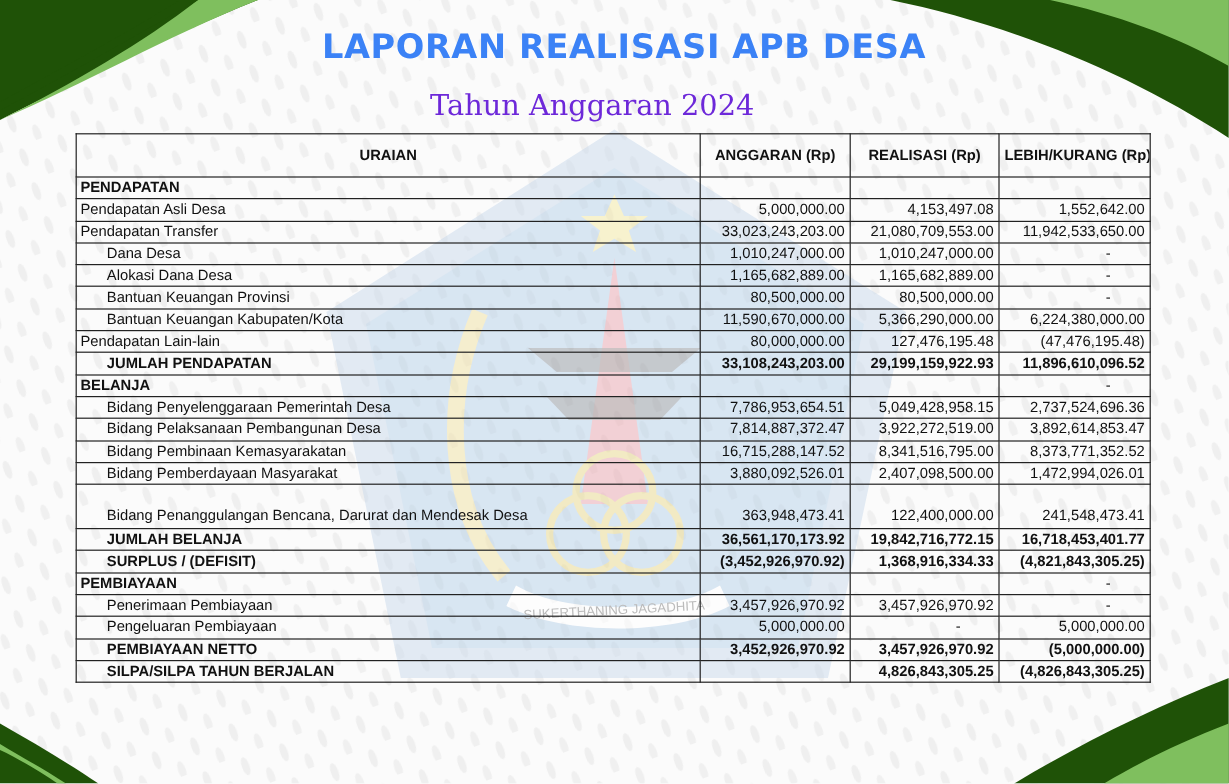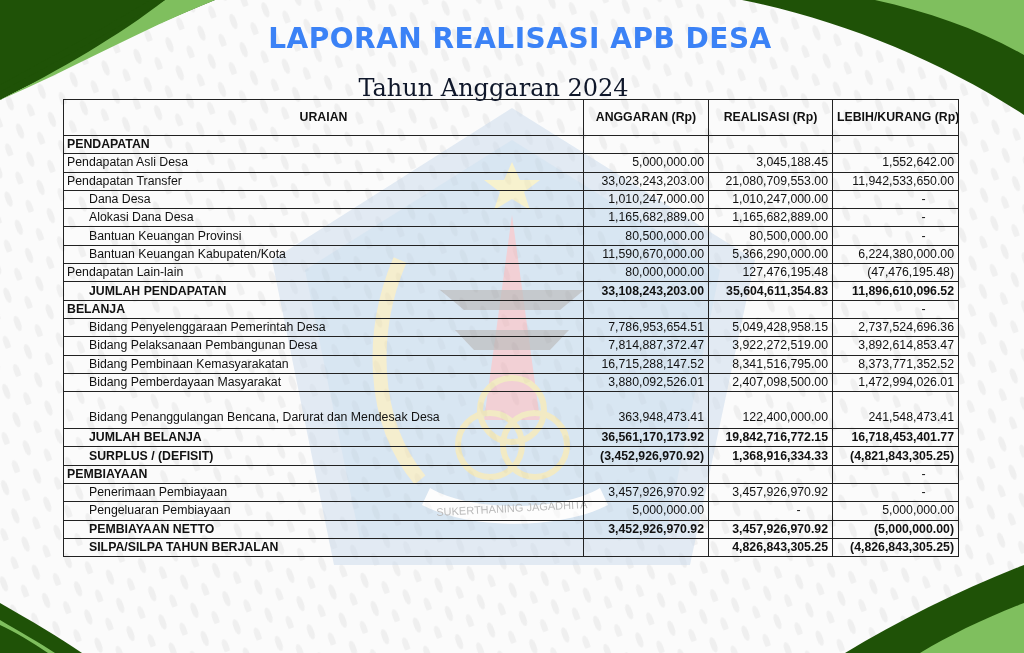--- a/index.html
+++ b/index.html
@@ -10,25 +10,25 @@
       color: #111;
     }
     .bg-layer { position: absolute; inset: 0; z-index: 0; }
     .title {
       position: absolute; left: 0; top: 14px; width: 1024px; text-align: center;
       font-family: "DejaVu Sans", sans-serif; font-weight: bold; font-size: 28px;
       letter-spacing: 0.5px; color: #3b82f6; z-index: 3; margin: 8px;
     }
     .subtitle {
       position: absolute; left: 0; top: 74px; width: 987px; text-align: center;
-      font-family: "DejaVu Serif", serif; font-size: 24px; color: #0f172a; z-index: 3; margin: 0;
+      font-family: "DejaVu Serif", serif; font-size: 24px; color: #6d28d9; z-index: 3; margin: 0;
     }
     .watermark { position: absolute; left: 0; top: 0; z-index: 1; opacity: 0.9; }
     table.report {
-      position: absolute; left: 63px; top: 99px; z-index: 2;
+      position: absolute; left: 63px; top: 111px; z-index: 2;
       border-collapse: collapse; table-layout: fixed; width: 895px;
       font-family: "Liberation Sans", sans-serif; font-size: 12.3px;
       background: transparent;
     }
     table.report col.c1 { width: 520px; }
     table.report col.c2 { width: 125px; }
     table.report col.c3 { width: 124px; }
     table.report col.c4 { width: 126px; }
     table.report td, table.report th {
       border: 1.3px solid #222; padding: 0 4px; height: 17.3px; line-height: 17px;
@@ -116,21 +116,21 @@
   <tbody id="table-body">
       <tr class="section">
         <td class="label lvl0">PENDAPATAN</td>
         <td class="num"></td>
         <td class="num"></td>
         <td class="num"></td>
       </tr>
       <tr>
         <td class="label lvl0">Pendapatan Asli Desa</td>
         <td class="num">5,000,000.00</td>
-        <td class="num">3,045,188.45</td>
+        <td class="num">4,153,497.08</td>
         <td class="num">1,552,642.00</td>
       </tr>
       <tr>
         <td class="label lvl0">Pendapatan Transfer</td>
         <td class="num">33,023,243,203.00</td>
         <td class="num">21,080,709,553.00</td>
         <td class="num">11,942,533,650.00</td>
       </tr>
       <tr>
         <td class="label lvl1">Dana Desa</td>
@@ -158,21 +158,21 @@
       </tr>
       <tr>
         <td class="label lvl0">Pendapatan Lain-lain</td>
         <td class="num">80,000,000.00</td>
         <td class="num">127,476,195.48</td>
         <td class="num">(47,476,195.48)</td>
       </tr>
       <tr class="bold">
         <td class="label lvl1">JUMLAH PENDAPATAN</td>
         <td class="num">33,108,243,203.00</td>
-        <td class="num">35,604,611,354.83</td>
+        <td class="num">29,199,159,922.93</td>
         <td class="num">11,896,610,096.52</td>
       </tr>
       <tr class="section">
         <td class="label lvl0">BELANJA</td>
         <td class="num"></td>
         <td class="num"></td>
         <td class="num dash">-</td>
       </tr>
       <tr>
         <td class="label lvl1">Bidang Penyelenggaraan Pemerintah Desa</td>

